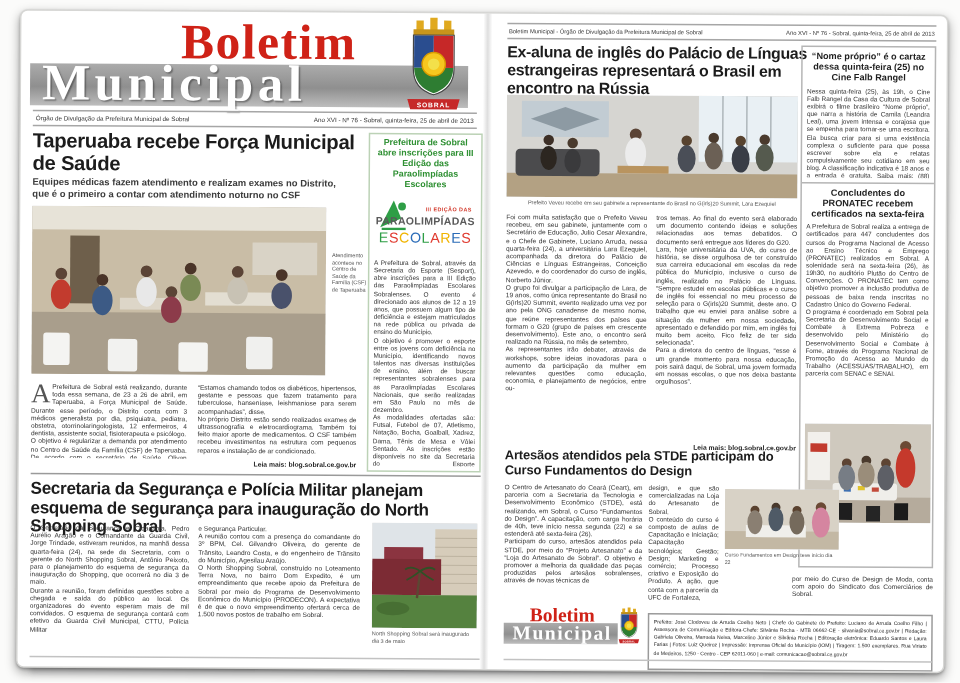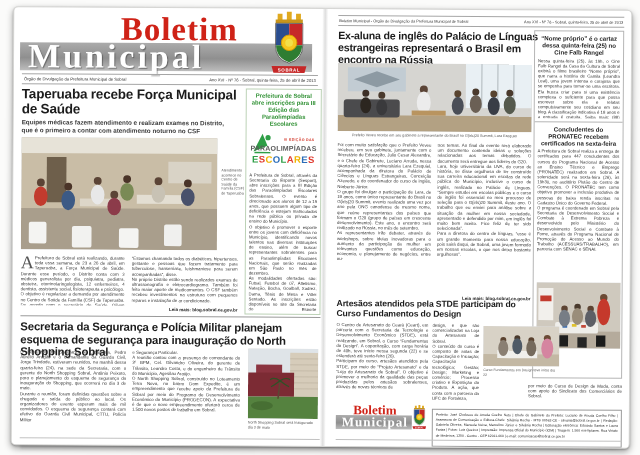--- a/index.html
+++ b/index.html
@@ -33,21 +33,21 @@
   .a1-more{left:119px;top:299px;width:106px;}
   .dropcap{float:left;font-family:"Liberation Serif",serif;font-size:18px;line-height:15px;color:#555;margin:0 1px 0 0;}
 
   
   .pbox{left:232px;top:80px;width:76px;height:226px;border:1px solid #bcd2b6;box-sizing:border-box;padding:3px 3px;}
   .pbox-title{font-size:5.9px;font-weight:bold;color:#2f9033;text-align:center;line-height:7px;}
   .plogo{position:relative;height:42px;margin-top:3px;}
   .plogo-shape{position:absolute;left:2px;top:1px;width:22px;height:22px;}
   .plogo-l1{position:absolute;right:3px;top:7px;font-size:3.6px;font-weight:bold;color:#d33a2c;letter-spacing:.3px;}
   .plogo-l2{position:absolute;left:0;top:14px;width:100%;text-align:center;font-size:7px;font-weight:bold;color:#5a5a5a;letter-spacing:.2px;}
-  .plogo-l3{position:absolute;left:0;top:23px;width:100%;text-align:center;font-size:9.5px;font-weight:bold;letter-spacing:.4px;}
+  .plogo-l3{position:absolute;left:0;top:23px;width:100%;text-align:center;font-size:9.5px;font-weight:normal;letter-spacing:.4px;}
   .pbox-body{font-size:4.3px;line-height:5.15px;height:138px;}
 
   
   .divider-l{left:8px;top:308px;width:300px;border-top:1px solid #9a9a9a;}
   .a2-head{left:8px;top:313px;width:298px;font-size:11.4px;font-weight:bold;color:#1c1c1c;line-height:12.6px;letter-spacing:-.2px;}
   .a2-col1{left:8px;top:342px;width:106px;height:84px;}
   .a2-col2{left:120px;top:342px;width:108px;height:84px;}
   .a2-photo{left:236px;top:340px;width:70px;height:70px;}
   .a2-cap{left:236px;top:412px;width:70px;}
   .l-bottomline{left:8px;top:430px;width:300px;border-top:1px solid #c2c2c2;}

